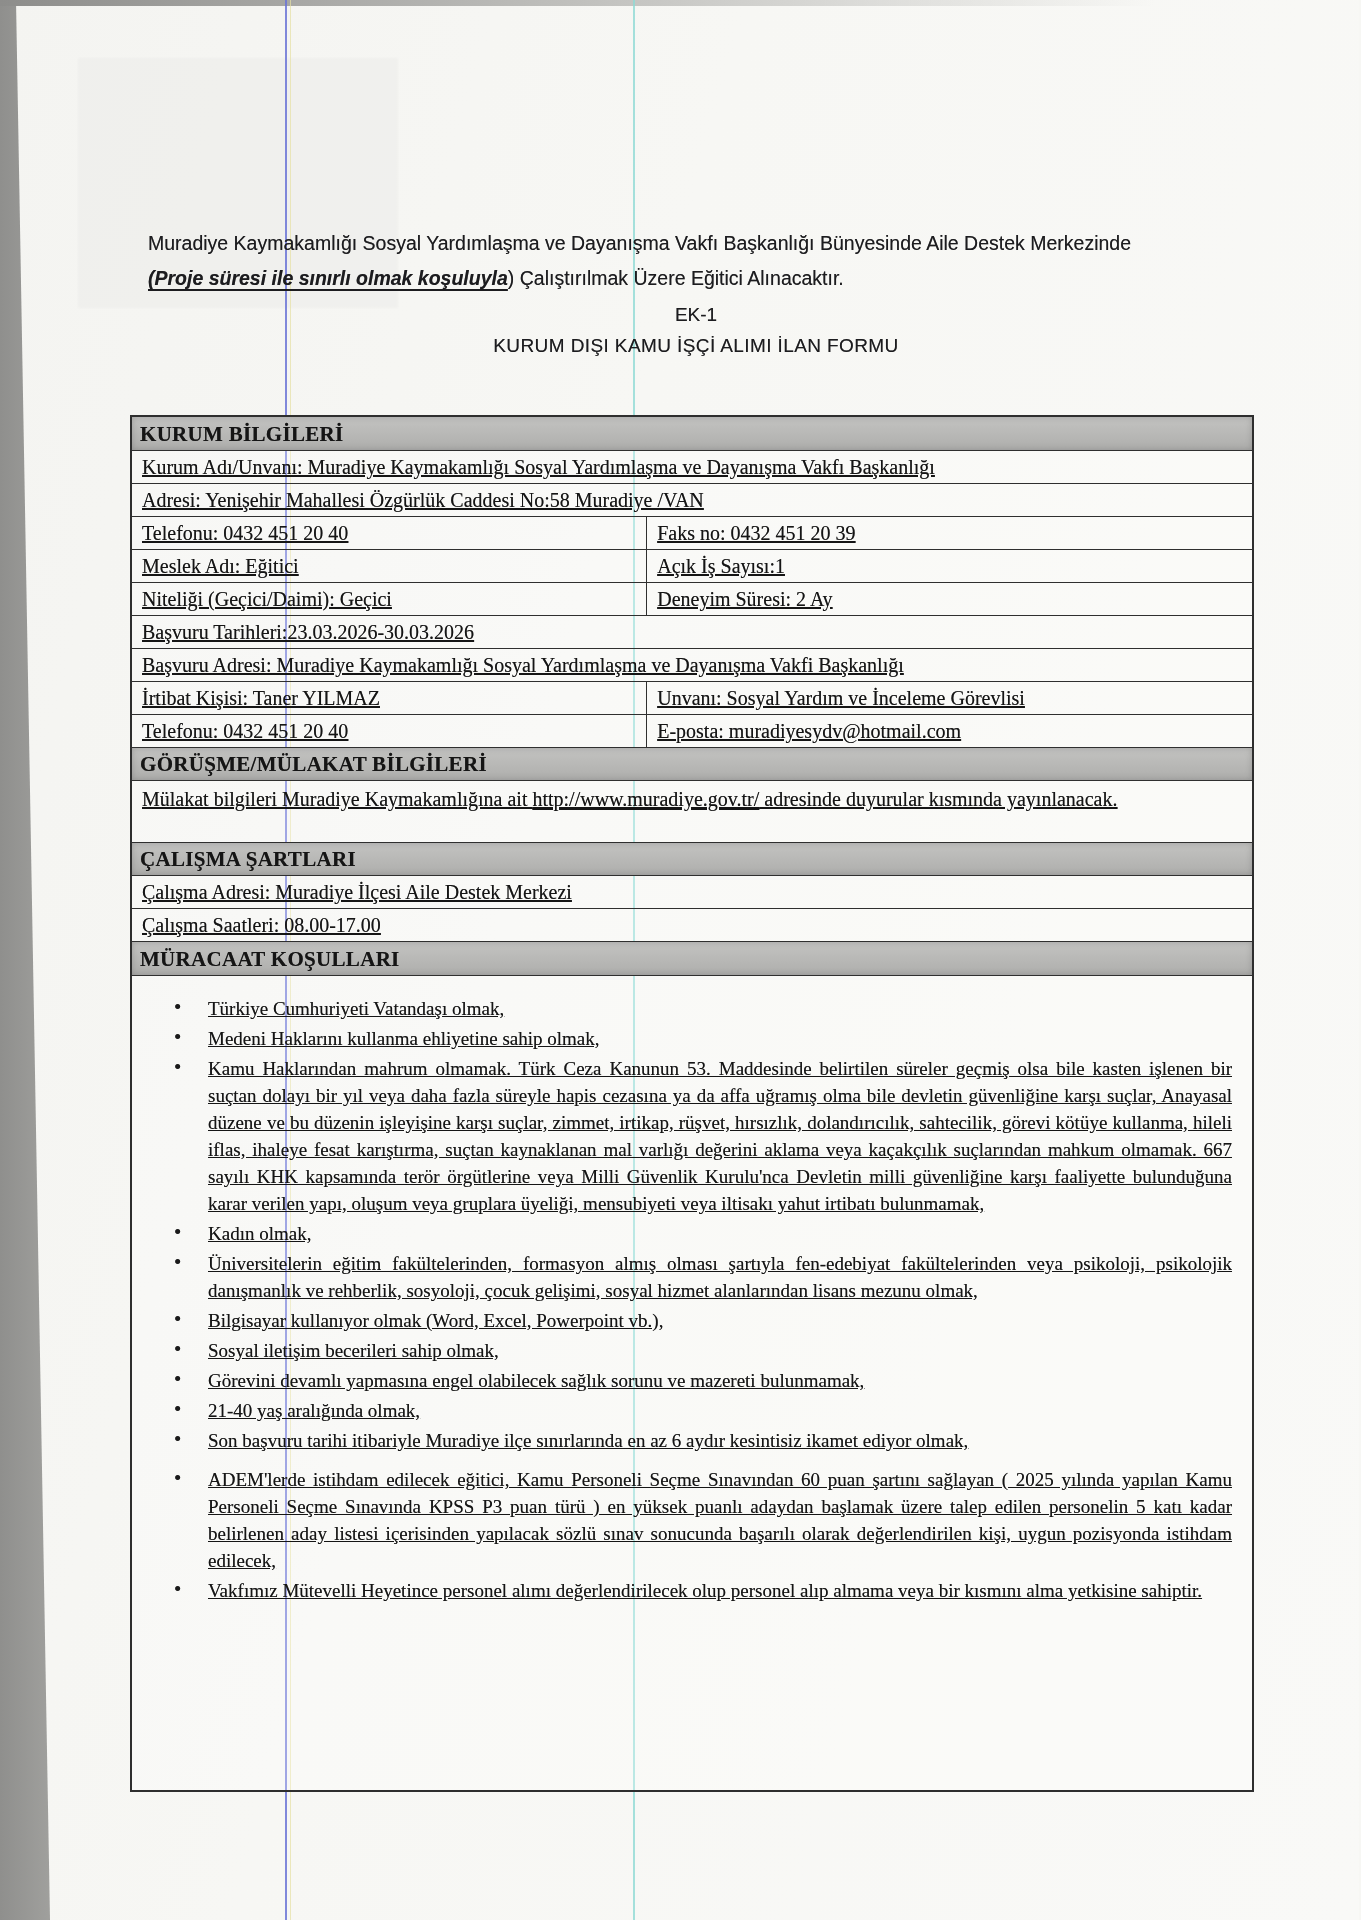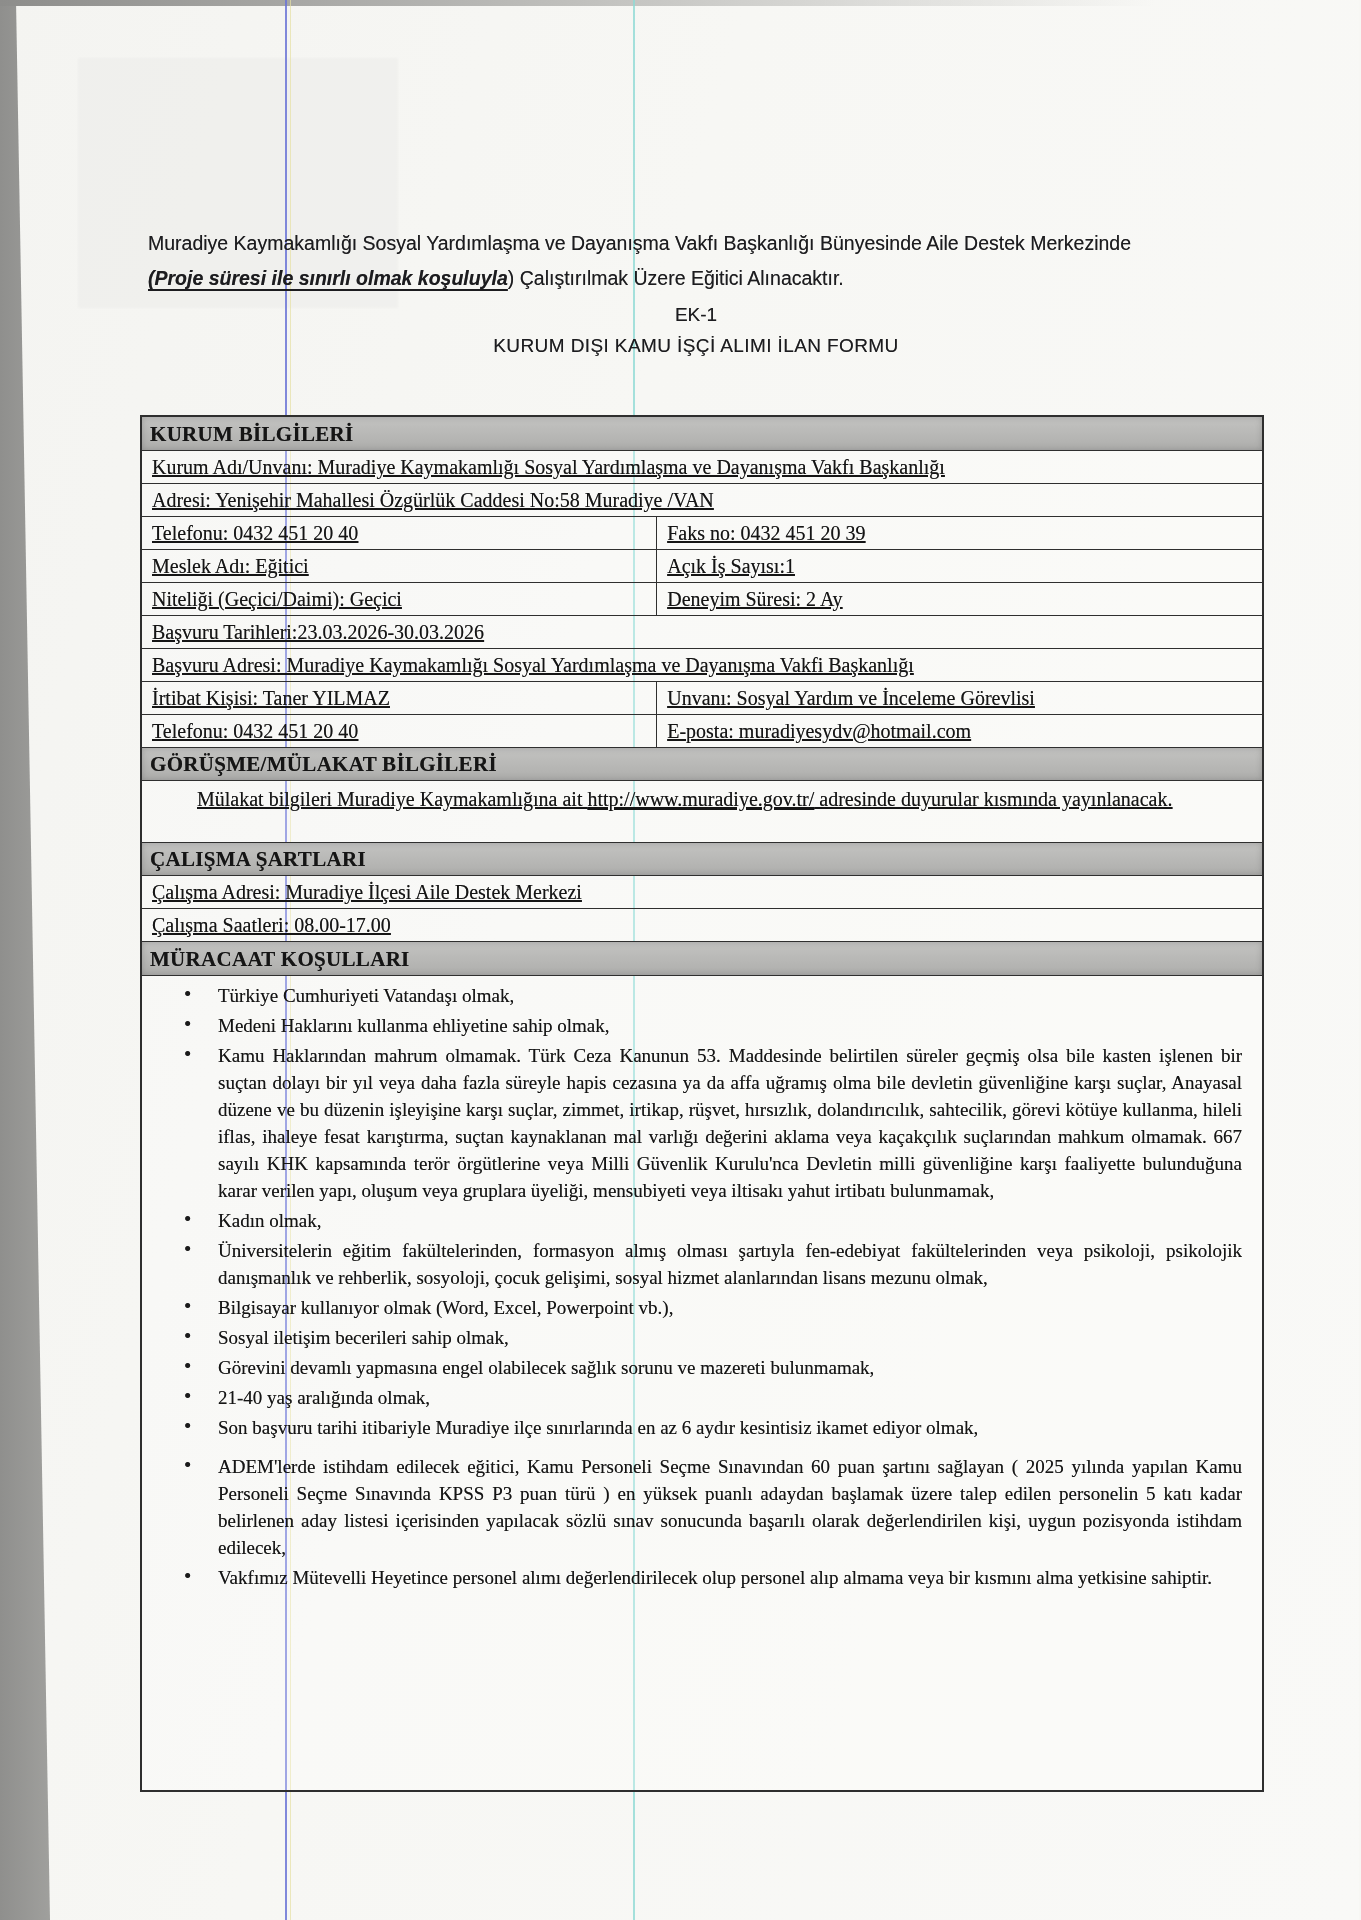--- a/index.html
+++ b/index.html
@@ -27,42 +27,42 @@
   .title-block { position:absolute; left:148px; top:230px; width:1096px;
                  font-family:"Liberation Sans", sans-serif; color:#1c1c1f;
                  font-size:19.5px; line-height:26px; }
   .title-line2 { margin-top:9px; }
   .proje { font-style:italic; font-weight:bold; text-decoration:underline;
            text-decoration-thickness:2px; text-underline-offset:4px; }
   .ek { text-align:center; margin-top:11px; font-size:19px; }
   .form-title { text-align:center; margin-top:5px; font-size:19px; letter-spacing:.4px; }
 
   
-  .form-table { position:absolute; left:140px; top:415px; width:1124px; height:1377px;
+  .form-table { position:absolute; left:130px; top:415px; width:1124px; height:1377px;
                 border:2px solid #2e2e2e; display:flex; flex-direction:column;
                 color:#151515; background:rgba(255,255,255,.25); }
   .trow { border-top:1px solid #2f2f2f; display:flex; align-items:center;
           font-size:20px; line-height:24px; }
   .trow:first-child { border-top:none; }
   .h33 { height:33px; flex:0 0 33px; }
   .h34 { height:34px; flex:0 0 34px;text-align:center; }
-  .h62 { height:62px; flex:0 0 62px;padding-left:45px; }
+  .h62 { height:62px; flex:0 0 62px; }
   .sec-header { background:linear-gradient(180deg,#c3c3c1,#aeaeac);
                 font-weight:bold; font-size:21px; padding:0 8px; letter-spacing:.3px;
                 box-shadow:inset 0 0 6px rgba(90,90,90,.35); }
   .cell { padding:0 10px; height:100%; display:flex; align-items:center;text-decoration:underline; }
   .cell-left { flex:0 0 46%; border-right:1px solid #2f2f2f; }
   .cell-right { flex:1; }
   .cell-full { flex:1; }
   .block-cell { display:block; padding:5px 10px; line-height:27px; align-items:flex-start; }
   a.doc-link { color:#151515; text-decoration:underline; text-underline-offset:2px; }
 
   
   .bullets-row { flex:1 1 auto; border-top:1px solid #2f2f2f; overflow:hidden;
-                 display:block; padding:6px 14px 0 0; }
+                 display:block; padding:19px 14px 0 0;text-decoration:underline; }
   .req-list { list-style:none; font-size:19px; line-height:27px; text-align:justify; }
   .req-list li { position:relative; padding-left:76px; padding-right:6px; margin-bottom:3px; }
   .req-list li::before { content:"•"; position:absolute; left:42px; top:-1px;
                          font-size:21px; color:#1a1a1a; }
   .req-list li:nth-child(11) { margin-top:12px; }
 
   
   .scan { text-shadow:0 0 .4px rgba(20,20,20,.55); }
 </style>
 </head>

